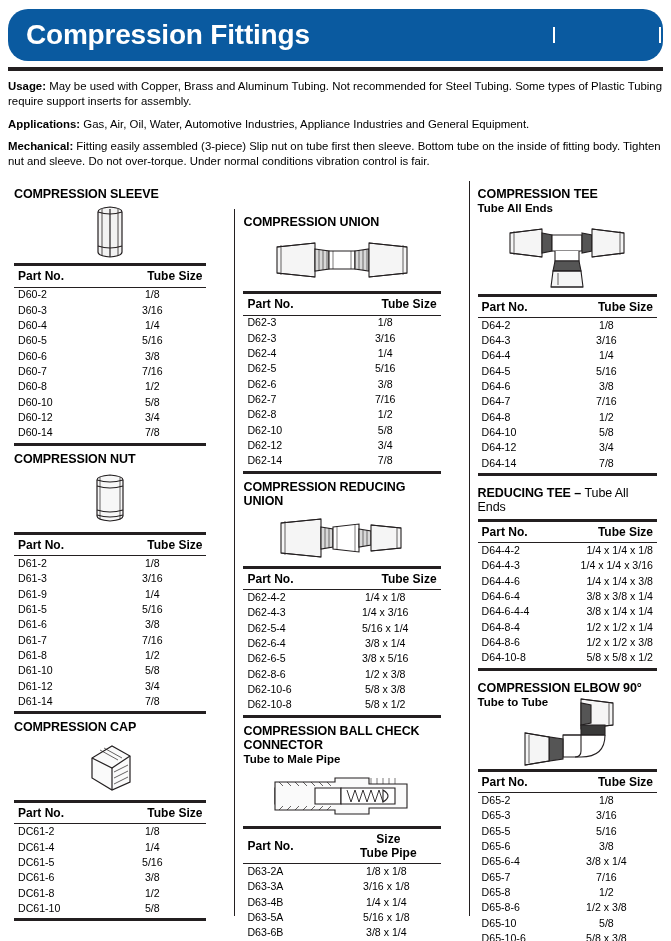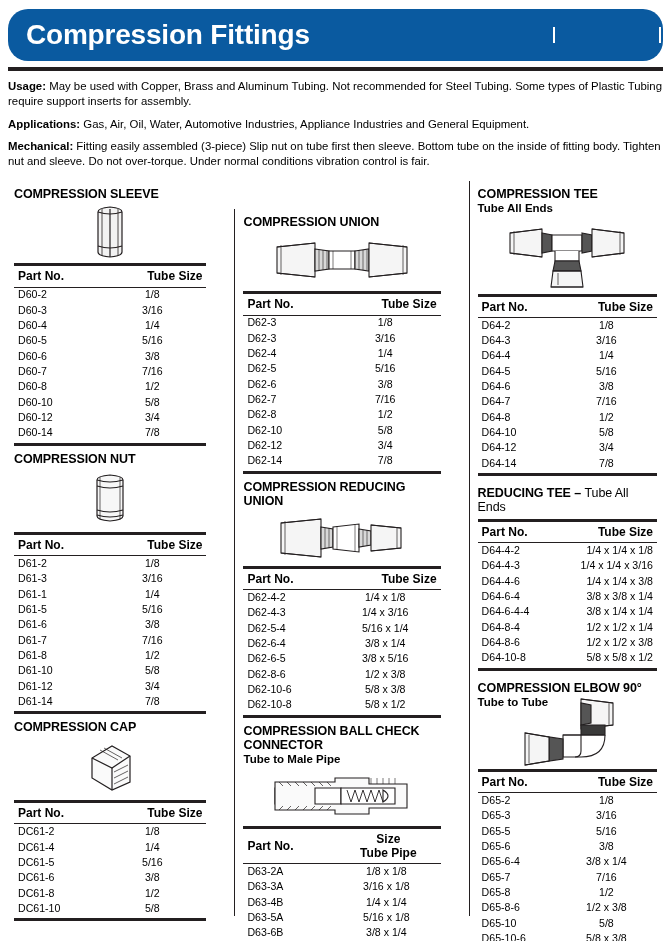--- a/index.html
+++ b/index.html
@@ -243,21 +243,21 @@
         <tbody>
             <tr>
               <td class="c-part">D61-2</td>
               <td class="c-size">1/8</td>
             </tr>
             <tr>
               <td class="c-part">D61-3</td>
               <td class="c-size">3/16</td>
             </tr>
             <tr>
-              <td class="c-part">D61-1</td>
+              <td class="c-part">D61-9</td>
               <td class="c-size">1/4</td>
             </tr>
             <tr>
               <td class="c-part">D61-5</td>
               <td class="c-size">5/16</td>
             </tr>
             <tr>
               <td class="c-part">D61-6</td>
               <td class="c-size">3/8</td>
             </tr>

